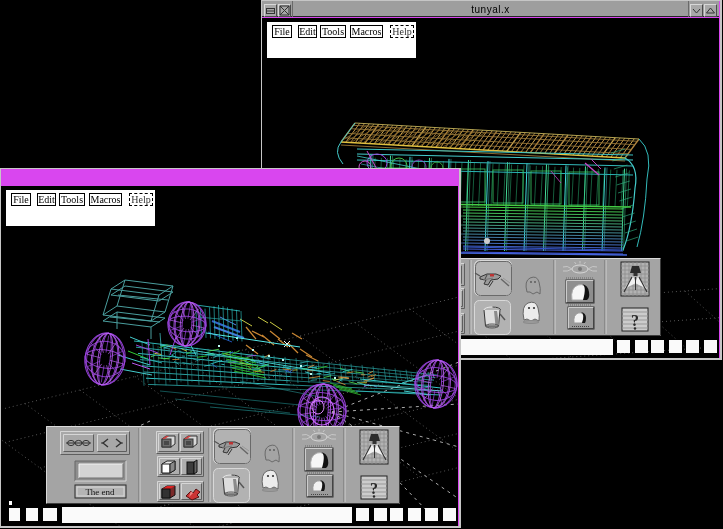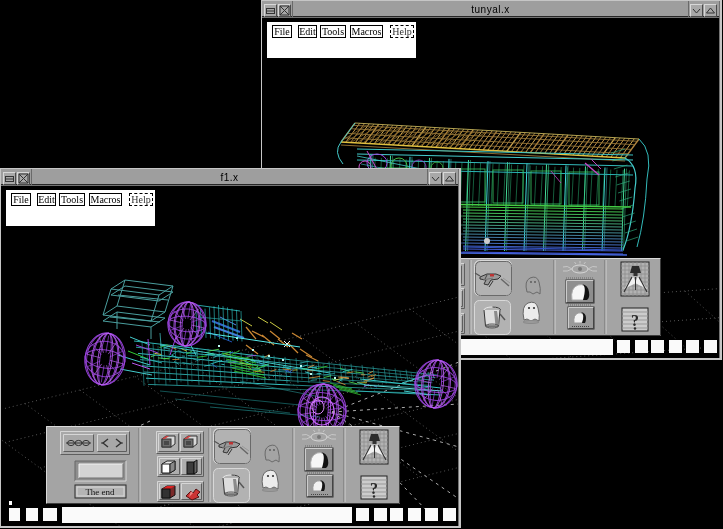--- a/index.html
+++ b/index.html
@@ -1,15 +1,15 @@
 <!DOCTYPE html>
 <html><head><meta charset="utf-8"><style>
 *{margin:0;padding:0;box-sizing:border-box}
 body{width:723px;height:529px;background:#000;position:relative;overflow:hidden;font-family:"Liberation Sans",sans-serif}
-.win{position:absolute;width:461px;height:360px;background:#737373;border:1px solid #c6c6c6;border-right-width:2px;border-bottom-width:2px}
+.win{position:absolute;width:461px;height:360px;background:#d946ef;border:1px solid #c6c6c6;border-right-width:2px;border-bottom-width:2px}
 .tbar{position:absolute;left:0;top:0;width:457px;height:16px;background:#9e9e9e;border-bottom:1px solid #262626}
 .tbtn{position:absolute;top:3px;width:13px;height:13px;background:#a8a8a8;border-top:1px solid #d8d8d8;border-left:1px solid #d8d8d8;border-right:1px solid #4a4a4a;border-bottom:1px solid #4a4a4a}
 .tbtn svg{position:absolute;left:-1px;top:-1px}
 .tsep{position:absolute;top:0;width:1px;height:16px;background:#6a6a6a}
 .ttl{position:absolute;left:0;top:3px;width:100%;text-align:center;font-size:10px;color:#000;letter-spacing:0.5px}
 .client{position:absolute;left:0;top:17px;width:457px;height:340px;background:#000;overflow:hidden}
 .scene{position:absolute;left:1px;top:0}
 .menu{position:absolute;left:5px;top:4px;width:149px;height:36px;background:#fff}
 .mi{position:absolute;top:3px;height:13px;border:1px solid #000;font-family:"Liberation Serif",serif;font-size:10px;line-height:11px;text-align:center;color:#000}
 .mi.help{border:1px dashed #000;color:#333}
@@ -488,46 +488,20 @@
       <div class="sbar"></div>
       <div class="sq" style="left:355px;width:13px"></div>
       <div class="sq" style="left:373px;width:13px"></div>
       <div class="sq" style="left:389px;width:13px"></div>
       <div class="sq" style="left:407px;width:13px"></div>
       <div class="sq" style="left:424px;width:13px"></div>
       <div class="sq" style="left:442px;width:13px"></div>
 </div>
 </div>
 <div class="win" style="left:0px;top:168px">
-<div class="tbar">
-<div class="tbtn" style="left:2px">
-        <svg width="13" height="13" viewBox="0 0 13 13">
-          <rect x="2.5" y="4.5" width="8" height="5" fill="none" stroke="#333"></rect>
-          <line x1="3" y1="7" x2="10" y2="7" stroke="#333"></line>
-        </svg>
-      </div>
-      <div class="tbtn" style="left:16px">
-        <svg width="13" height="13" viewBox="0 0 13 13">
-          <path d="M2 2 L11 11 M11 2 L2 11 M2 2 h9 v9 h-9 z" fill="none" stroke="#333" stroke-width="1"></path>
-        </svg>
-      </div>
-<div class="ttl">f1.x</div>
-<div class="tbtn" style="right:16px">
-        <svg width="13" height="13" viewBox="0 0 13 13">
-          <path d="M3 5 l3.5 4 l3.5 -4" fill="none" stroke="#333"></path>
-        </svg>
-      </div>
-      <div class="tbtn" style="right:2px">
-        <svg width="13" height="13" viewBox="0 0 13 13">
-          <path d="M6.5 4 l4 5 h-8 z" fill="none" stroke="#333"></path>
-        </svg>
-      </div>
-<div class="tsep" style="left:30px"></div>
-      <div class="tsep" style="right:30px"></div>
-</div>
 <div class="client">
 <svg class="scene" viewBox="2 17 457 340" width="457" height="340" preserveAspectRatio="none">
         <line x1="-30.0" y1="248.0" x2="465.0" y2="126.5" stroke="#565656" stroke-width="1" stroke-dasharray="1,3"></line>
         <line x1="5.0" y1="273.5" x2="500.0" y2="152.0" stroke="#565656" stroke-width="1" stroke-dasharray="1,3"></line>
         <line x1="40.0" y1="299.0" x2="535.0" y2="177.5" stroke="#565656" stroke-width="1" stroke-dasharray="1,3"></line>
         <line x1="75.0" y1="324.5" x2="570.0" y2="203.0" stroke="#565656" stroke-width="1" stroke-dasharray="1,3"></line>
         <line x1="110.0" y1="350.0" x2="605.0" y2="228.5" stroke="#565656" stroke-width="1" stroke-dasharray="1,3"></line>
         <line x1="145.0" y1="375.5" x2="640.0" y2="254.0" stroke="#565656" stroke-width="1" stroke-dasharray="1,3"></line>
         <line x1="-30.0" y1="248.0" x2="145.0" y2="375.5" stroke="#565656" stroke-width="1" stroke-dasharray="1,3"></line>
         <line x1="25.0" y1="234.5" x2="200.0" y2="362.0" stroke="#565656" stroke-width="1" stroke-dasharray="1,3"></line>

